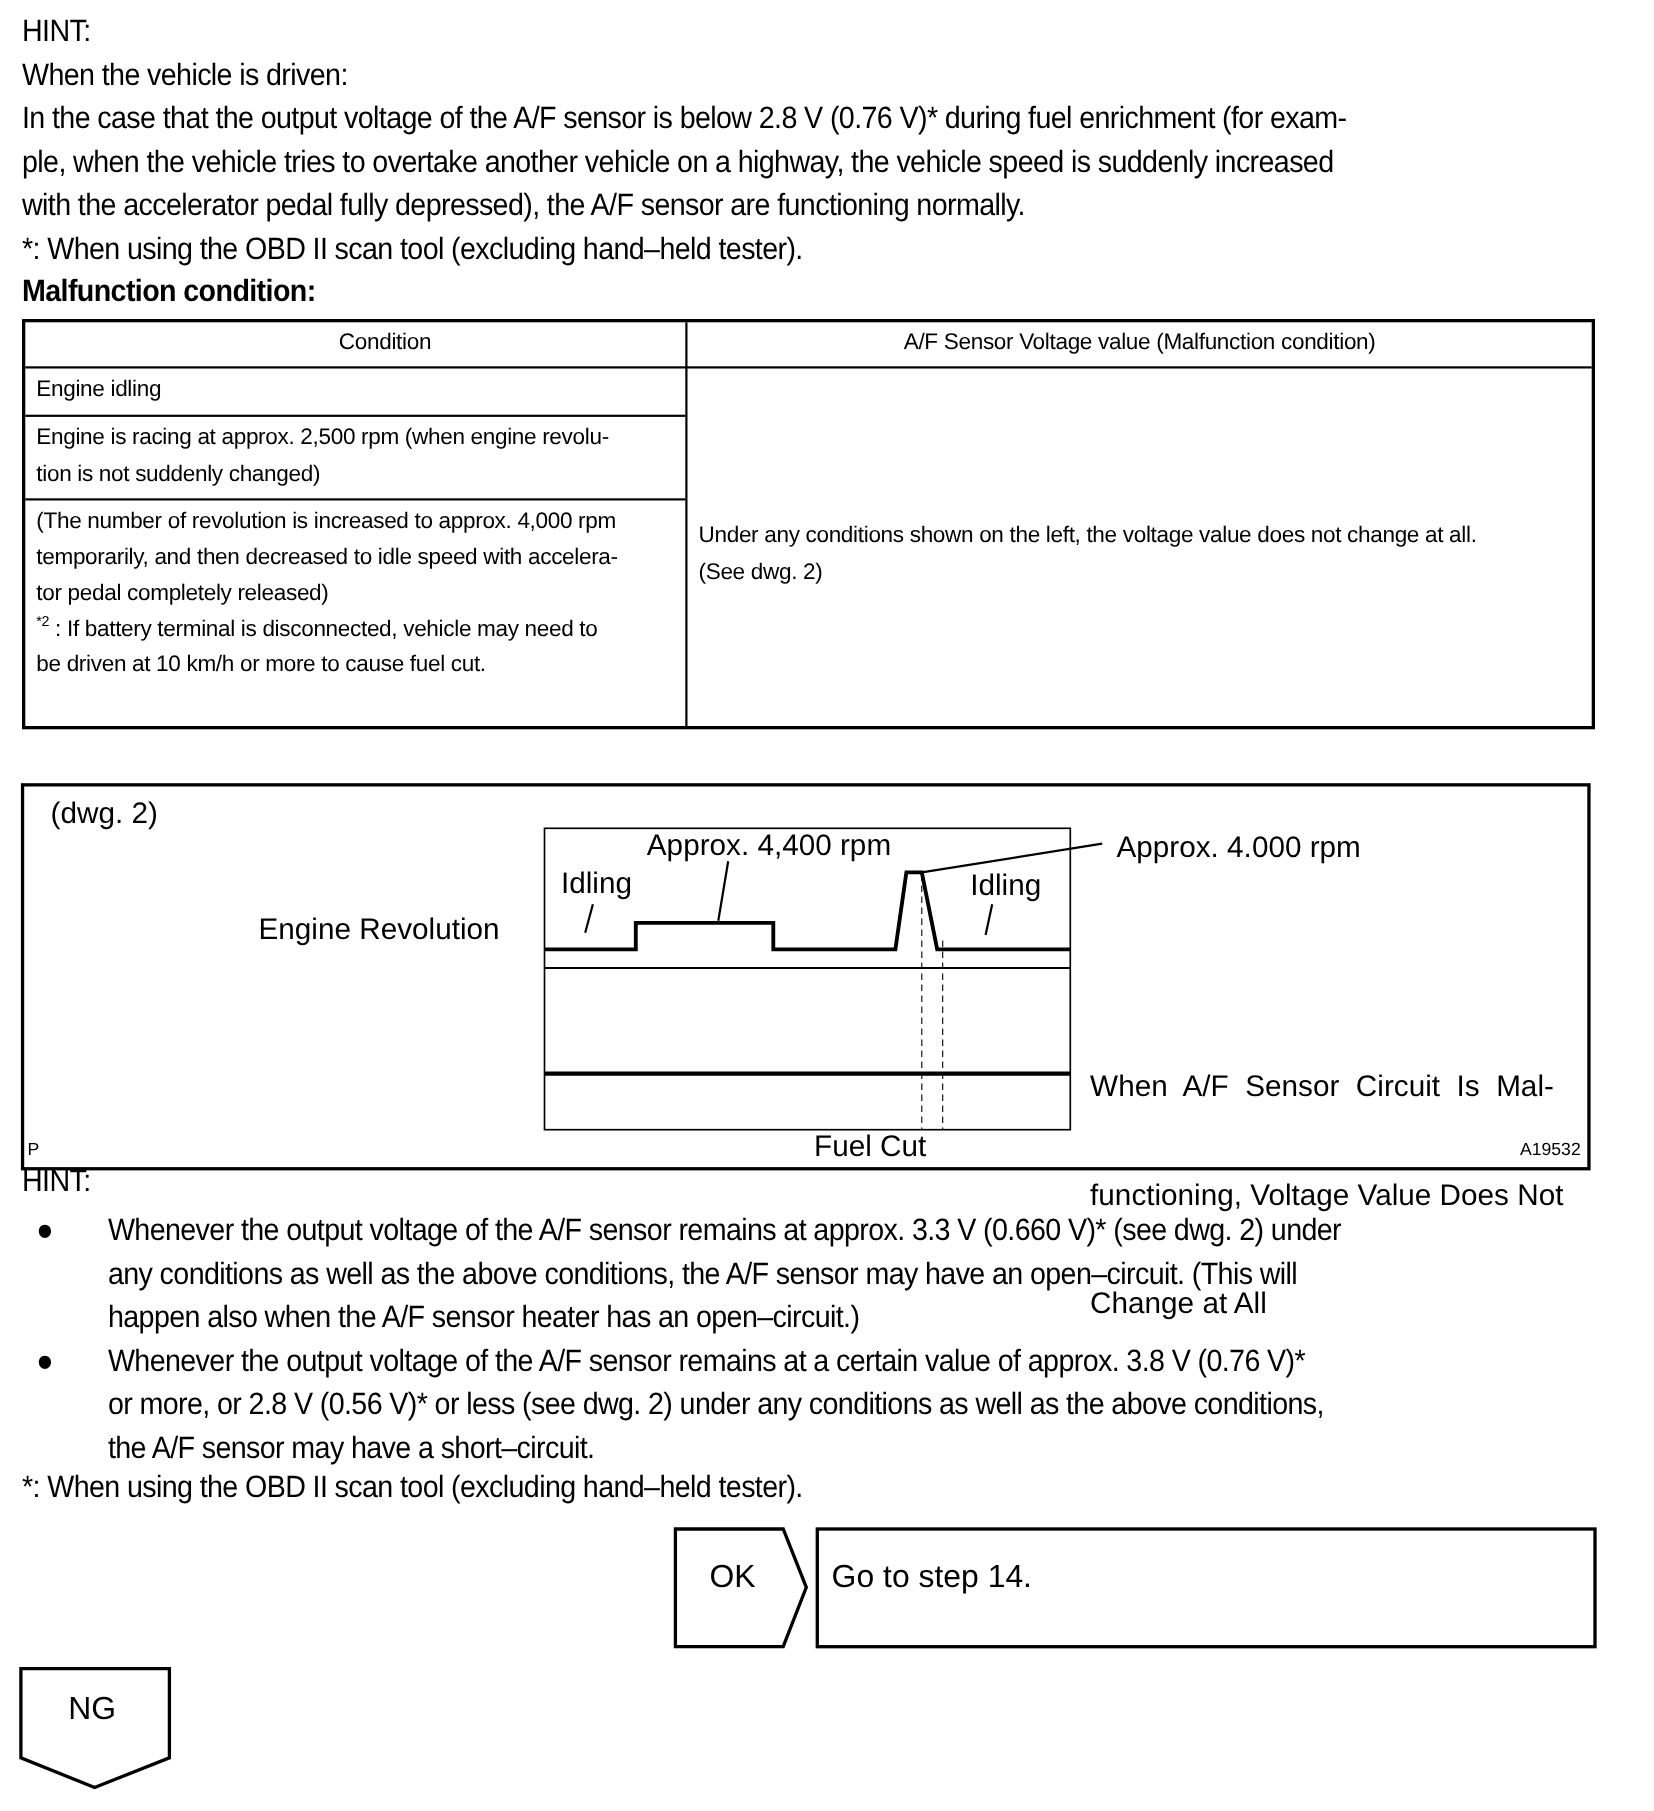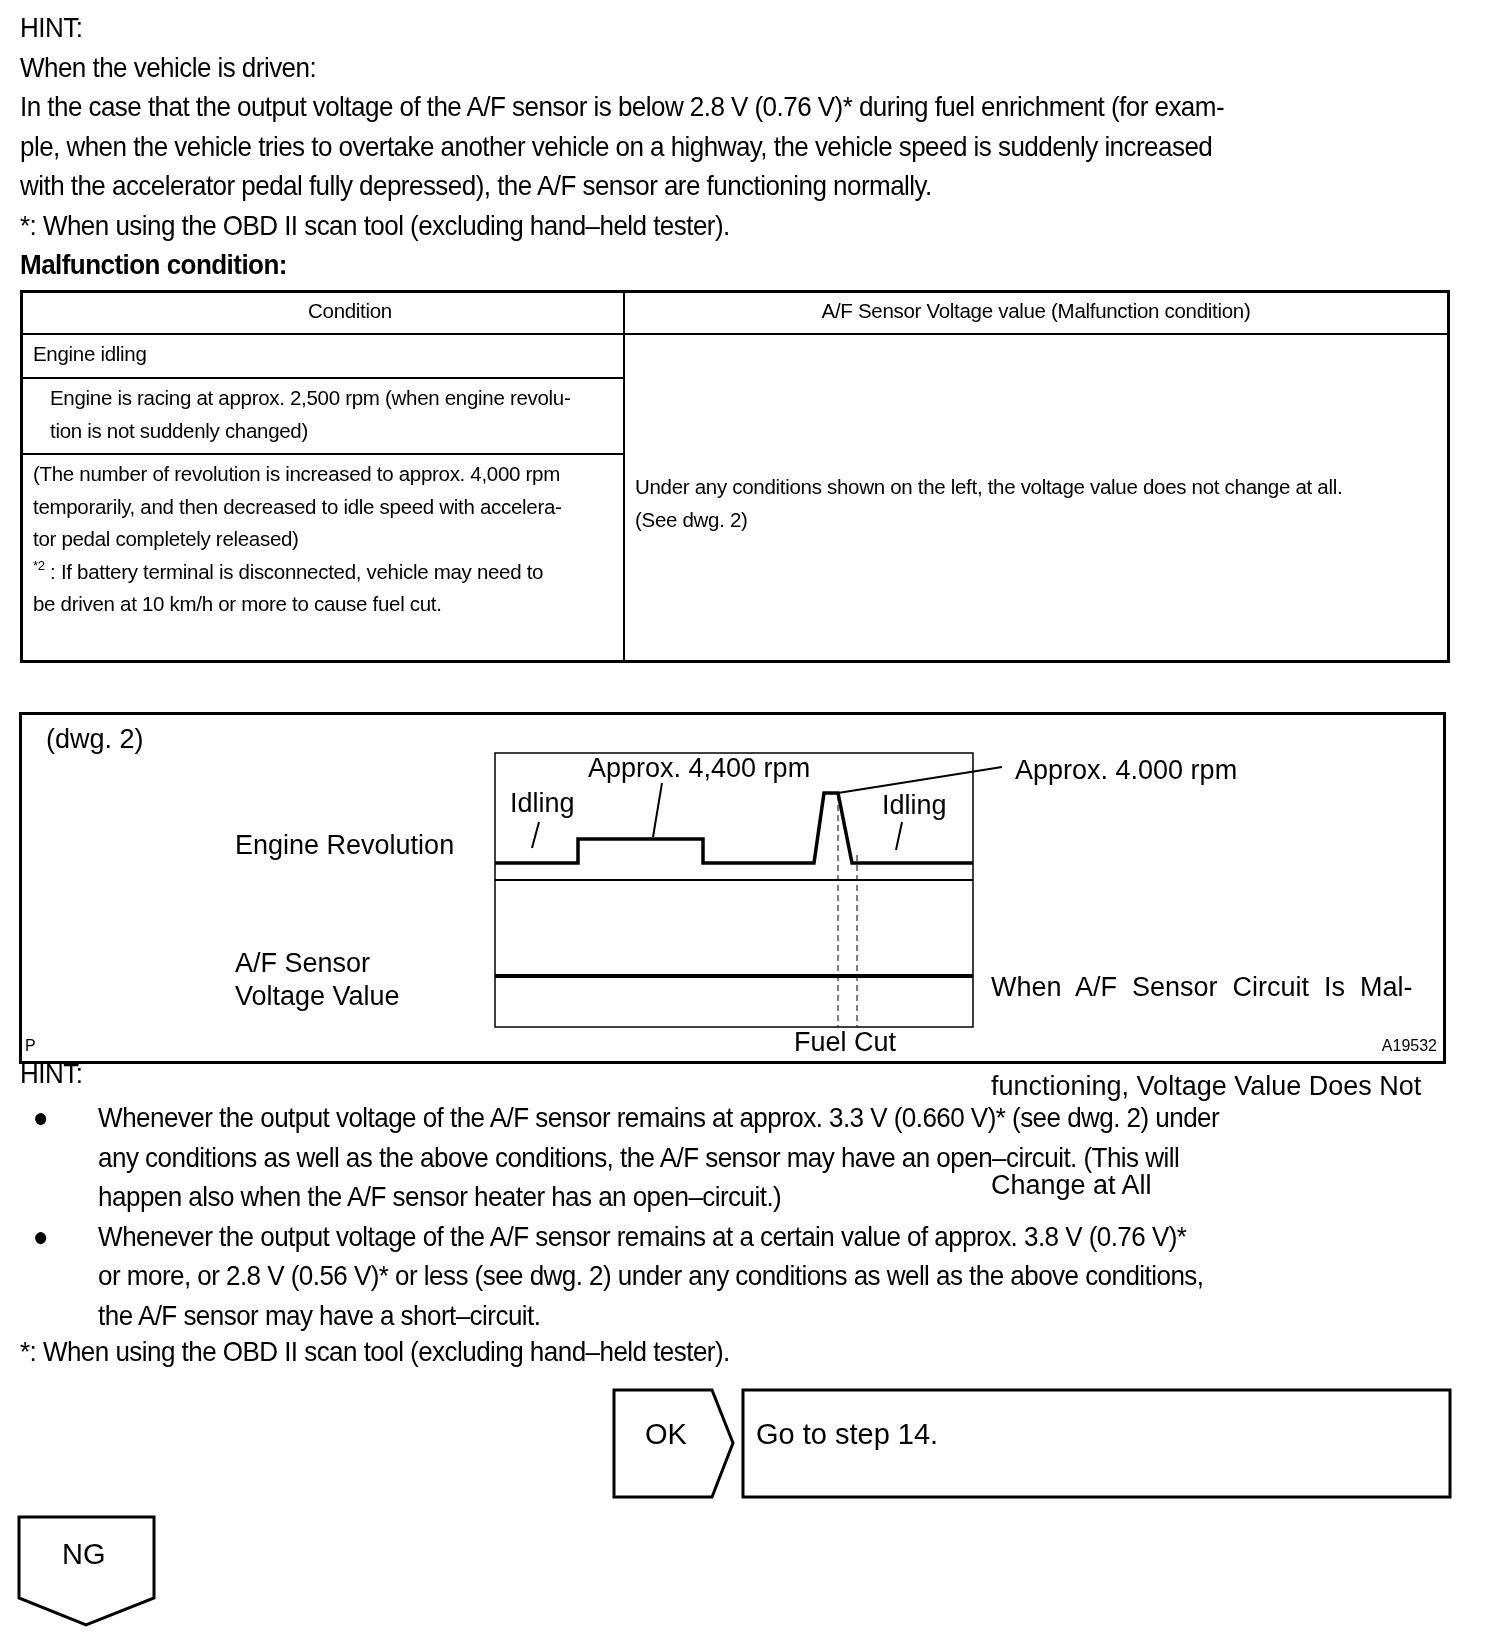--- a/index.html
+++ b/index.html
@@ -63,21 +63,21 @@
   <div class="vline"></div>
   <div class="hline" style="left:0; right:0; top:40px;"></div>
   <div class="hline" style="left:0; width:600px; top:84px;"></div>
   <div class="hline" style="left:0; width:600px; top:160px;"></div>
 
   <div class="cell head" style="left:16px; width:622px; top:2px;">Condition</div>
   <div class="cell head" style="left:602px; right:0; top:2px;">A/F Sensor Voltage value (Malfunction condition)</div>
 
   <div class="cell" style="left:10px; top:45px;">Engine idling</div>
 
-  <div class="cell" style="left:27px; top:89px;">
+  <div class="cell" style="left:10px; top:89px;">
     <div>Engine is racing at approx. 2,500 rpm (when engine revolu-</div>
     <div>tion is not suddenly changed)</div>
   </div>
 
   <div class="cell" style="left:10px; top:165px; width:590px;">
     <div>(The number of revolution is increased to approx. 4,000 rpm</div>
     <div>temporarily, and then decreased to idle speed with accelera-</div>
     <div>tor pedal completely released)</div>
     <div><sup>*2</sup><span> : If battery terminal is disconnected, vehicle may need to</span></div>
     <div>be driven at 10 km/h or more to cause fuel cut.</div>
@@ -85,24 +85,20 @@
 
   <div class="cell" style="left:612px; top:178px;">
     <div>Under any conditions shown on the left, the voltage value does not change at all.</div>
     <div>(See dwg. 2)</div>
   </div>
 </div>
 
 <div class="dwg">
   <div class="dtext" style="left:24px; top:8px;">(dwg. 2)</div>
   <div class="dtext" style="left:213px; top:114px;">Engine Revolution</div>
-  <div class="dtext" style="left:213px; top:232px;">
-    <div>A/F Sensor</div>
-    <div>Voltage Value</div>
-  </div>
 
   <svg class="abs" style="left:0; top:0;" width="1421" height="346">
 
     <rect x="473" y="38" width="478" height="274" fill="none" stroke="#000" stroke-width="1.5"></rect>
 
     <line x1="473" y1="165" x2="951" y2="165" stroke="#000" stroke-width="2"></line>
 
     <polyline points="473,148 556,148 556,124 681,124 681,148 792,148 802,78 816,78 830,148 951,148" fill="none" stroke="#000" stroke-width="3.5" stroke-linejoin="miter"></polyline>
 
     <line x1="473" y1="261" x2="951" y2="261" stroke="#000" stroke-width="4"></line>
@@ -113,21 +109,21 @@
     <line x1="517" y1="107" x2="510" y2="133" stroke="#000" stroke-width="2"></line>
     <line x1="640" y1="68" x2="631" y2="122" stroke="#000" stroke-width="2"></line>
     <line x1="880" y1="107" x2="874" y2="135" stroke="#000" stroke-width="2"></line>
     <line x1="816" y1="78" x2="980" y2="52" stroke="#000" stroke-width="2"></line>
   </svg>
 
   <div class="dtext" style="left:488px; top:72px;">Idling</div>
   <div class="dtext" style="left:566px; top:37px;">Approx. 4,400 rpm</div>
   <div class="dtext" style="left:860px; top:74px;">Idling</div>
   <div class="dtext" style="left:993px; top:39px;">Approx. 4.000 rpm</div>
-  <div class="dtext" style="left:772px; top:311px;">Fuel Cut</div>
+  <div class="dtext" style="left:718px; top:311px;">Fuel Cut</div>
 
   <div class="dtext" style="left:969px; top:190px; white-space:pre;">
     <div>When  A/F  Sensor  Circuit  Is  Mal-</div>
     <div>functioning, Voltage Value Does Not</div>
     <div>Change at All</div>
   </div>
 
   <div class="dsmall" style="left:3px; top:322px;">P</div>
   <div class="dsmall" style="right:6px; top:322px;">A19532</div>
 </div>

